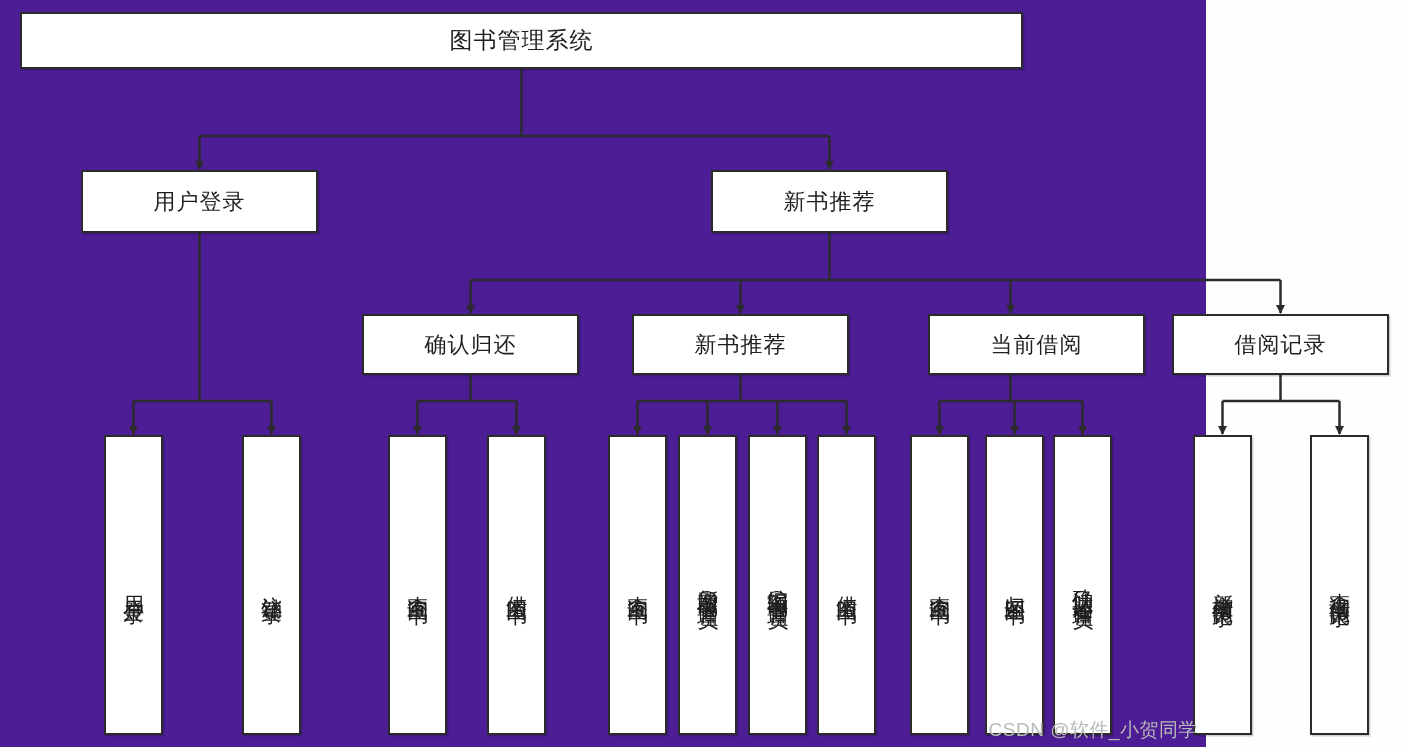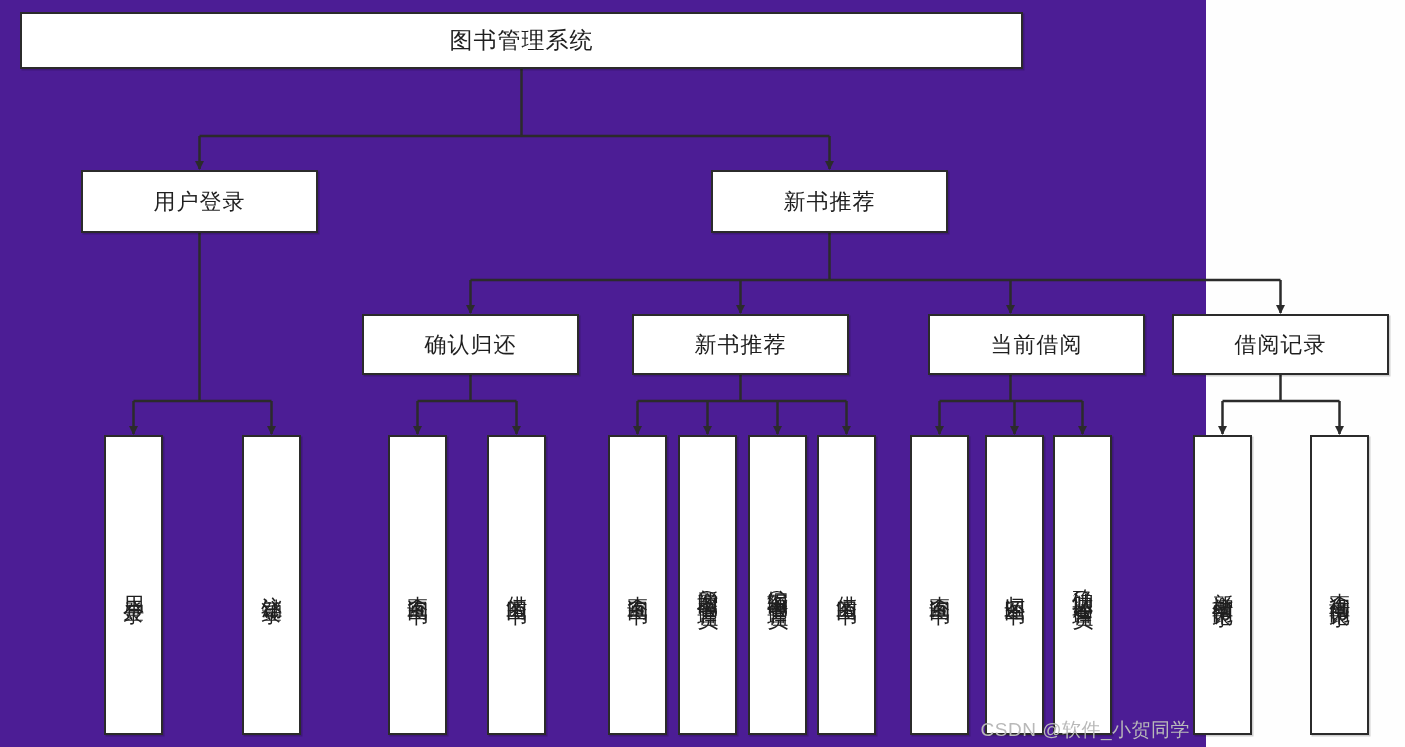--- a/index.html
+++ b/index.html
@@ -32,21 +32,21 @@
     writing-mode:vertical-rl;
     text-orientation:upright;
     font-size:21px;
     letter-spacing:3px;
     white-space:normal;
     text-align:center;
   }
   .node.root .label{font-size:23px;}
   .watermark{
     position:absolute;
-    right:16px;bottom:4px;
+    right:8px;bottom:4px;
     font-size:19px;
     color:#b9b9b9;
     letter-spacing:0.5px;
     white-space:nowrap;
     pointer-events:none;
   }
 </style>
 </head>
 <body>
 

